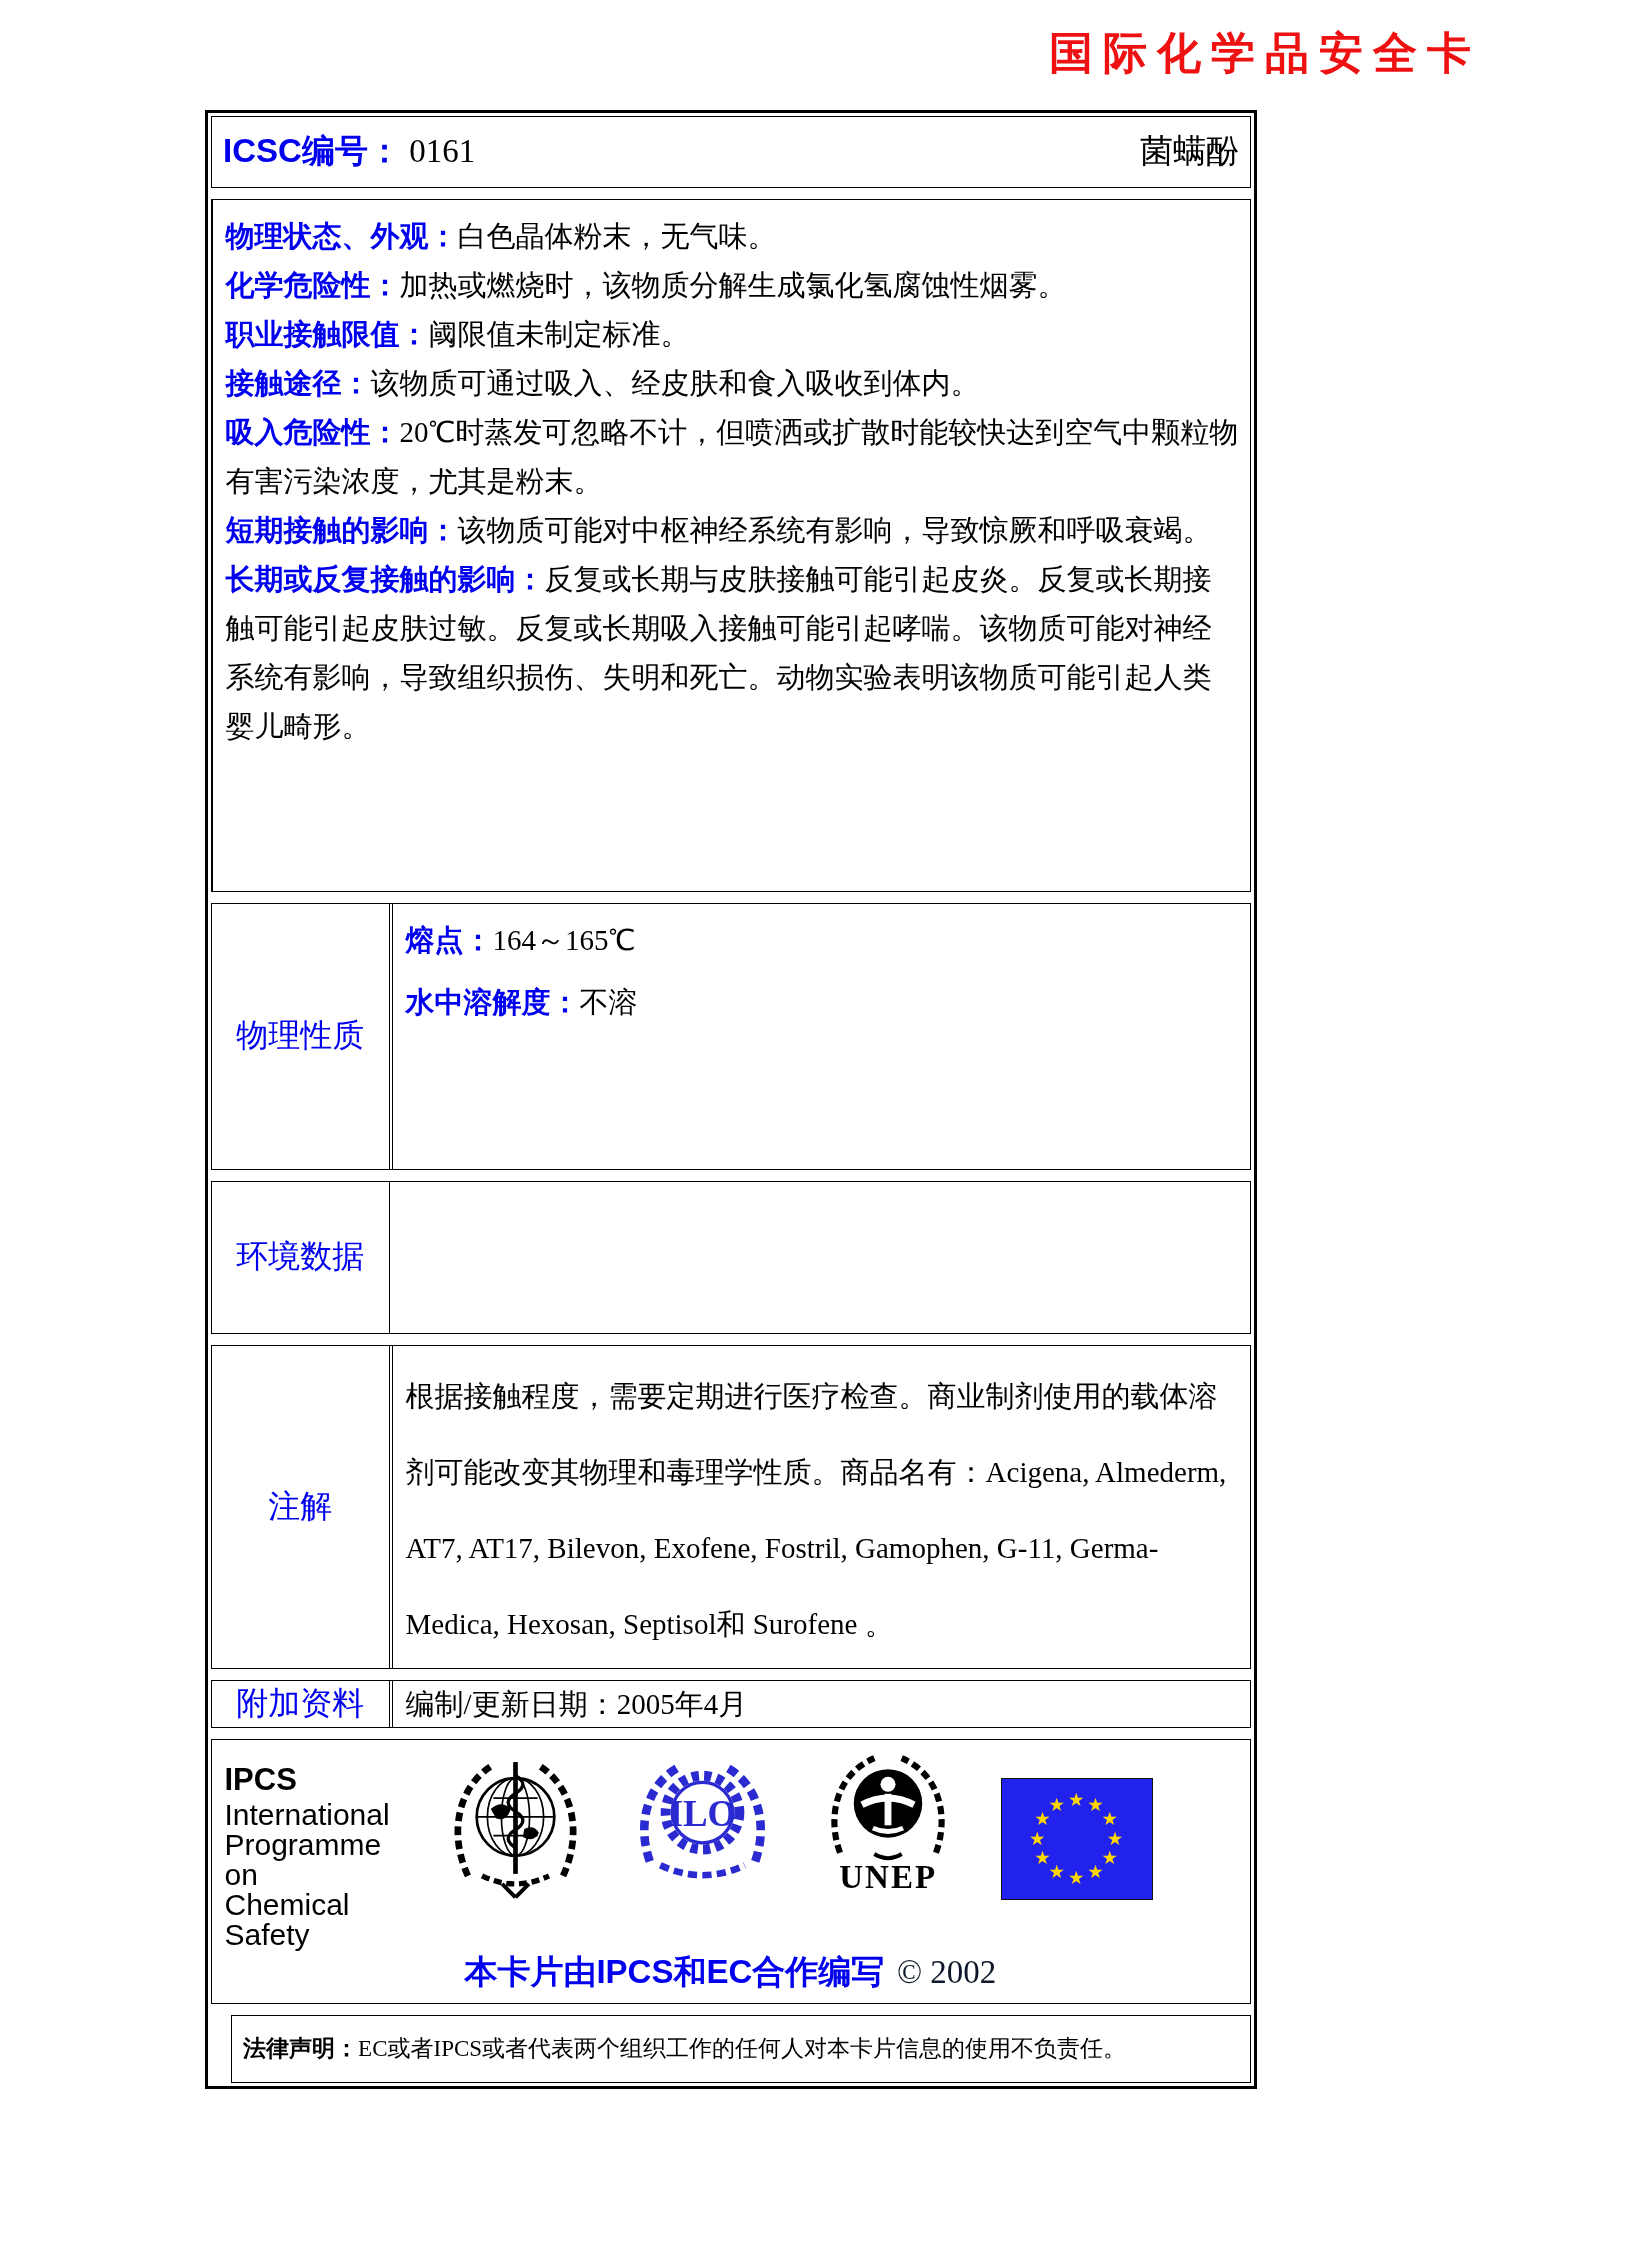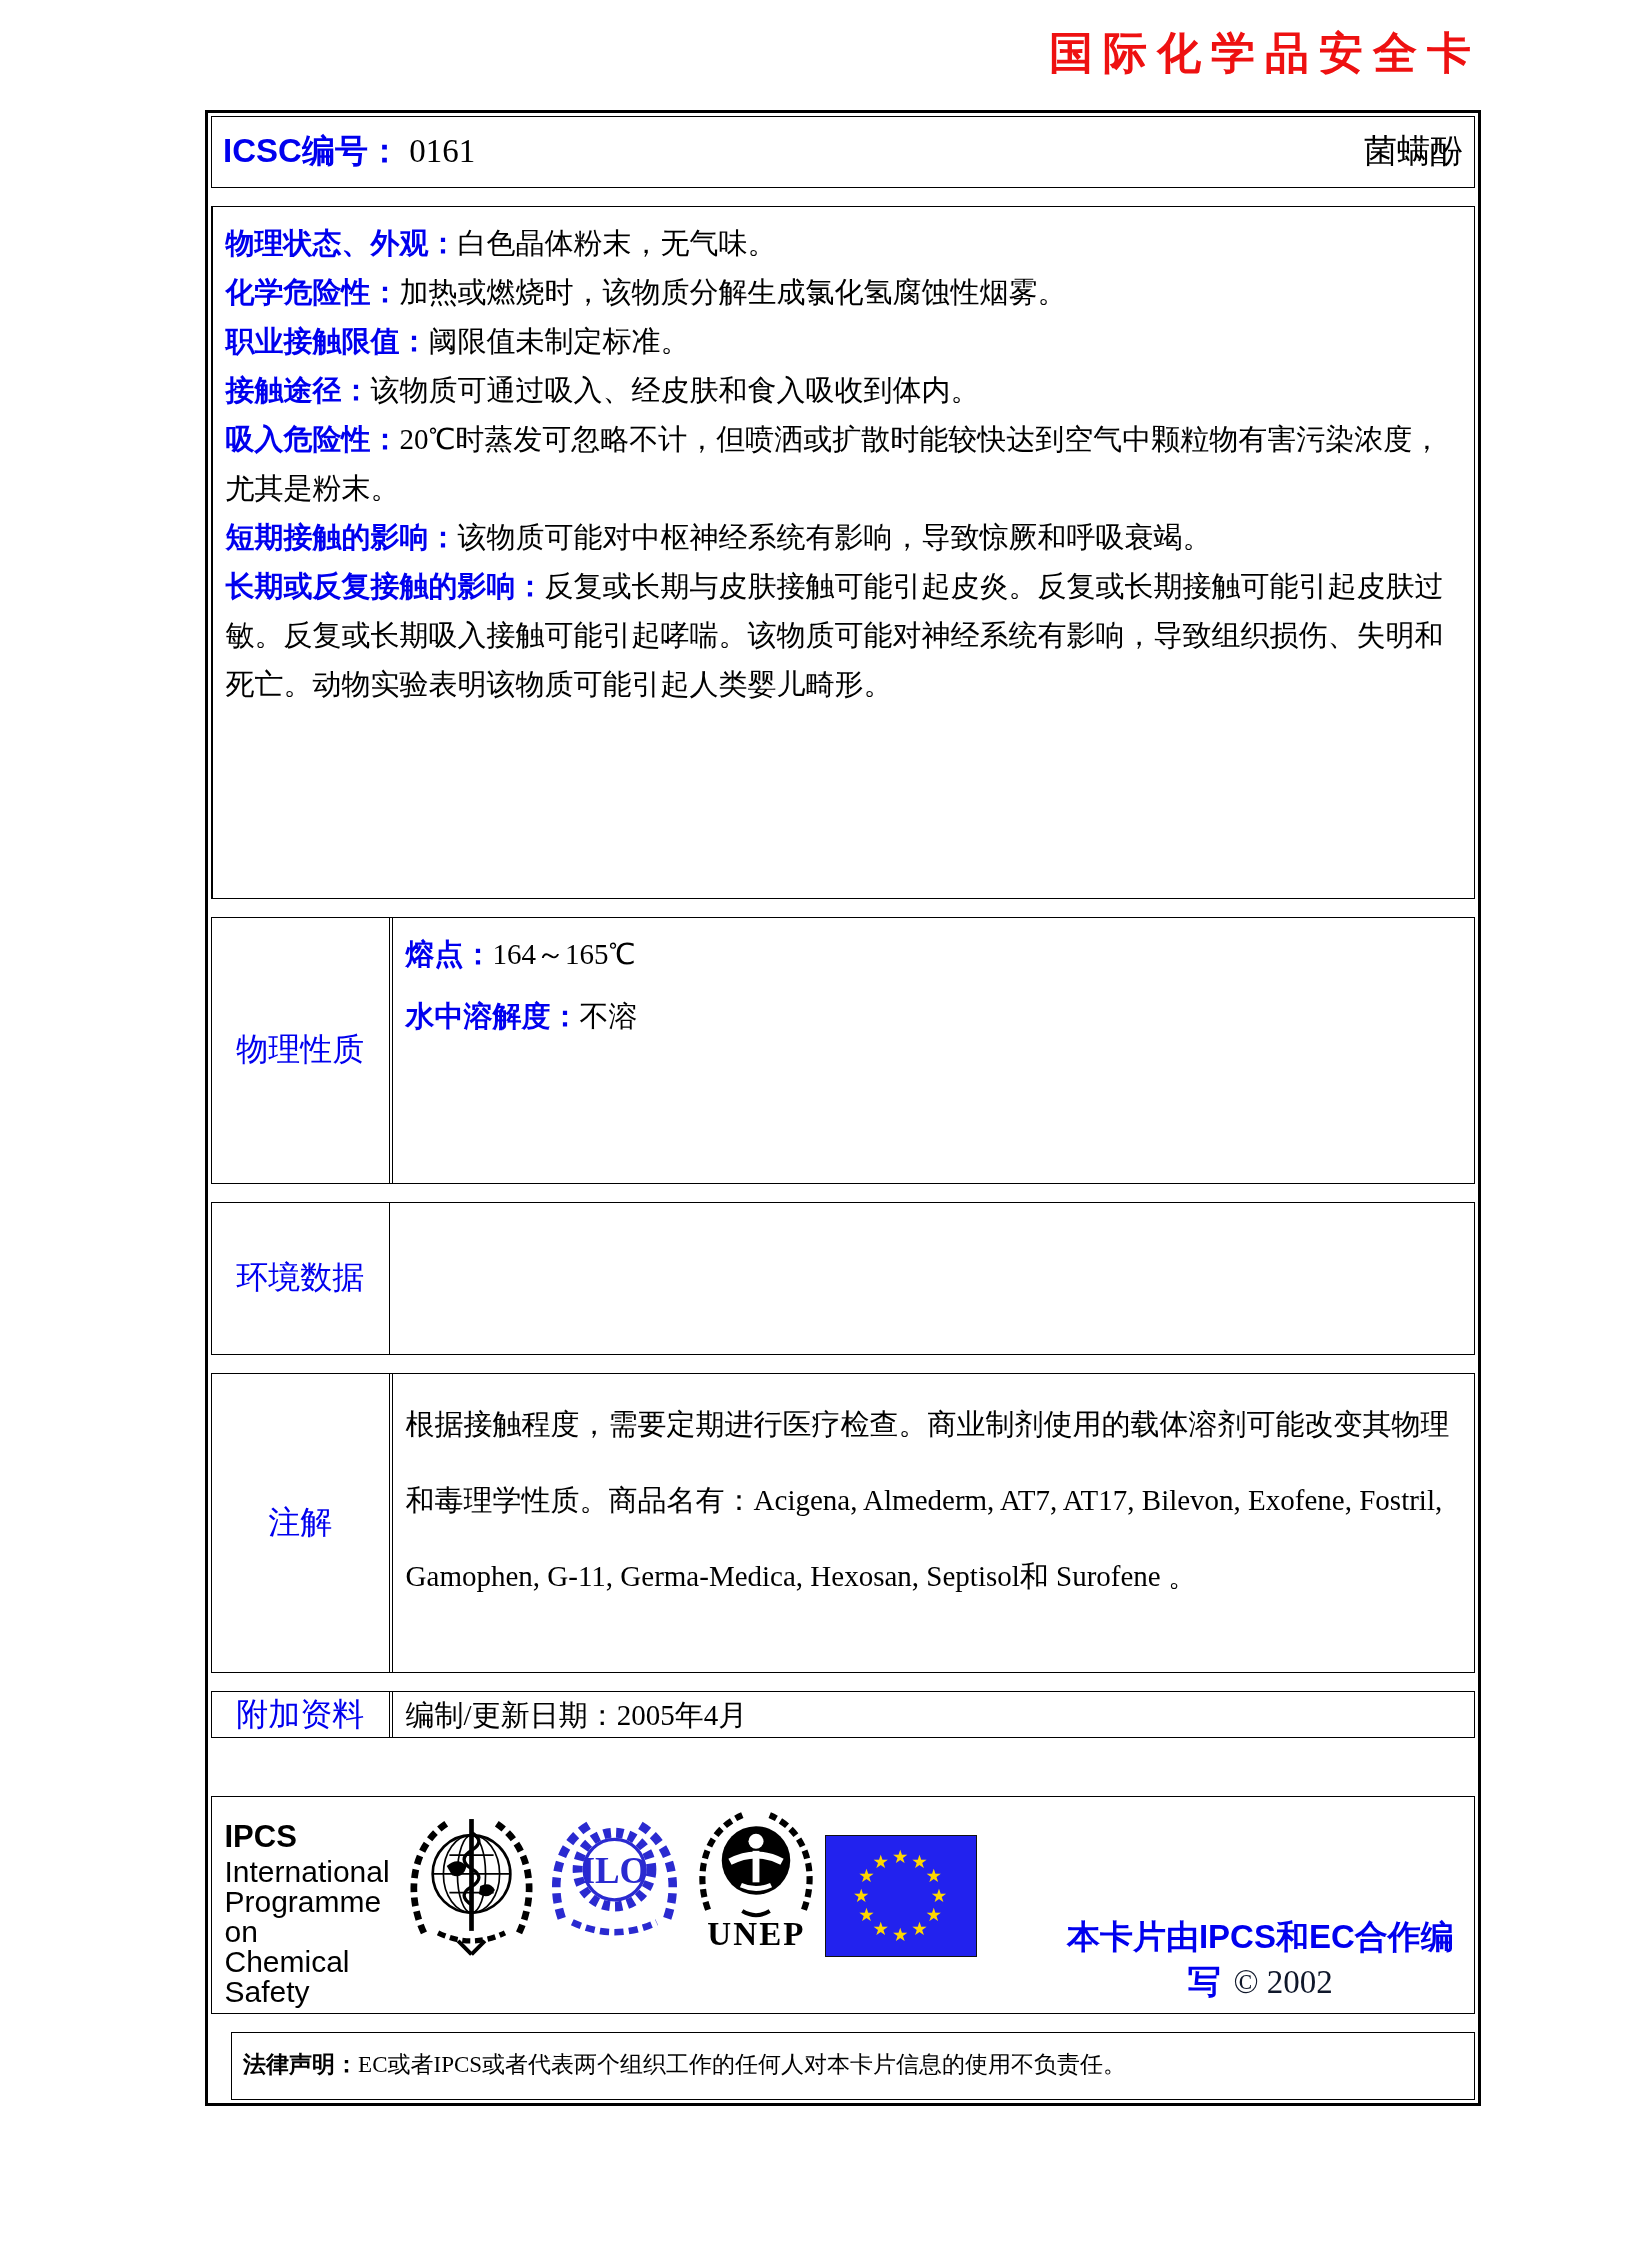--- a/index.html
+++ b/index.html
@@ -7,23 +7,23 @@
   .page {
     position:relative; width:1649px; height:2261px; background:#fff;
     font-family:"Liberation Serif", serif; color:#000;
   }
   .title {
     position:absolute; left:205px; top:24px; width:1276px;
     text-align:right; font-size:44px; font-weight:bold; color:#ee1111;
     font-family:"Liberation Serif", serif; letter-spacing:10px;
   }
   .card {
-    position:absolute; left:205px; top:110px; width:1276px;
+    position:absolute; left:205px; top:110px; width:1052px;
     border:3.5px solid #000; padding:2.8px;
-    display:flex; flex-direction:column; gap:18px;
+    display:flex; flex-direction:column; gap:11px;
   }
   .row { border:1.4px solid #000; display:flex; background:#fff; }
   .cell-label {
     flex:0 0 178px; border-right:1.4px solid #000; margin-right:2.1px;
     display:flex; align-items:center; justify-content:center;
     color:#0000ee; font-size:32px; font-family:"Liberation Sans", sans-serif;
   }
   .cell-content {
     flex:1; border-left:1.4px solid #000;
     padding:12.7px 10px 5.7px 12.7px;
@@ -38,21 +38,21 @@
   .header-row {
     min-height:72px; align-items:center; justify-content:space-between;
     padding:0 11.3px; font-size:33px;
   }
   .r-important { min-height:693px; }
   .r-phys { min-height:267px; }
   .r-env { min-height:153px; }
   .r-notes { min-height:300px; }
   .r-add { min-height:44px; }
   .footer-row {
-    min-height:192px; flex-direction:row; padding:10px 14px 5.7px 12.7px;margin-top:40px;
+    min-height:192px; flex-direction:column; padding:10px 14px 5.7px 12.7px;
   }
   .logo-strip {
     display:flex; justify-content:space-between; align-items:flex-start;
     padding-right:83px;
   }
   .ipcs-block { font-family:"Liberation Sans", sans-serif; width:177px; padding-top:10px; }
   .ipcs-title { font-size:31px; font-weight:bold; line-height:40px; }
   .ipcs-line { font-size:30px; line-height:30px; }
   .unep-block { display:flex; flex-direction:column; align-items:center; }
   .unep-label {

